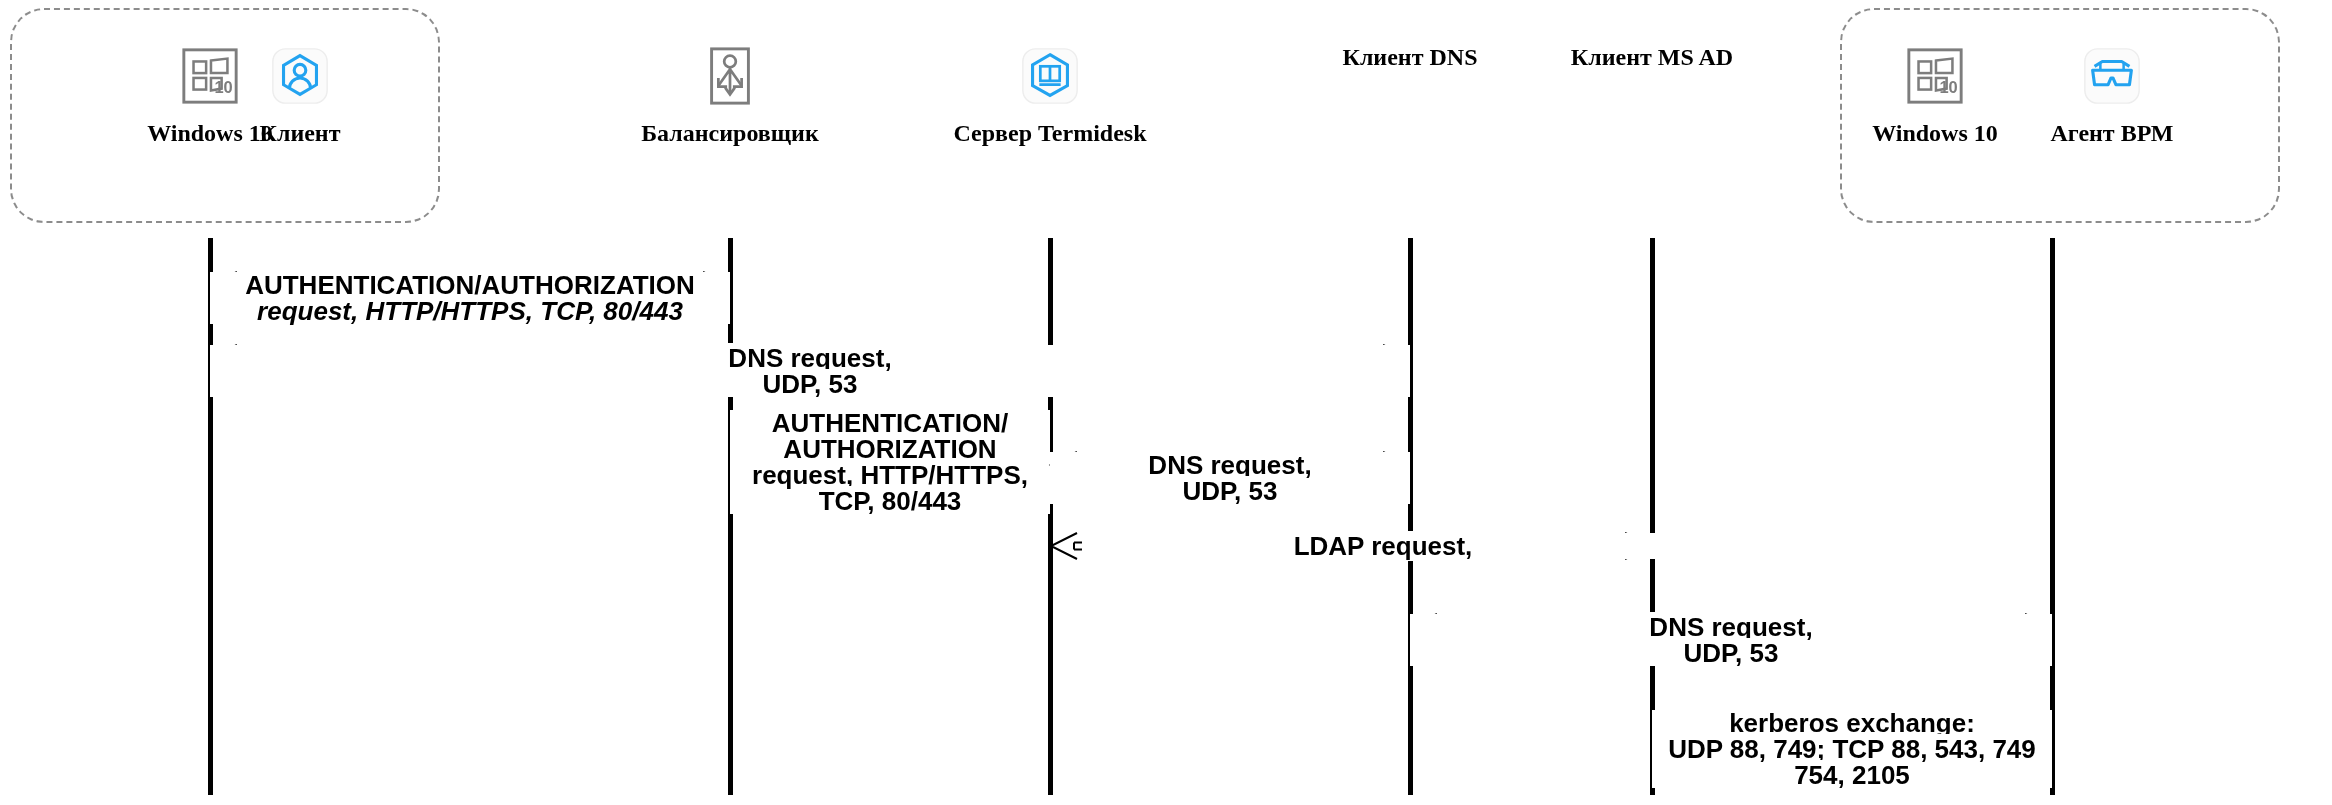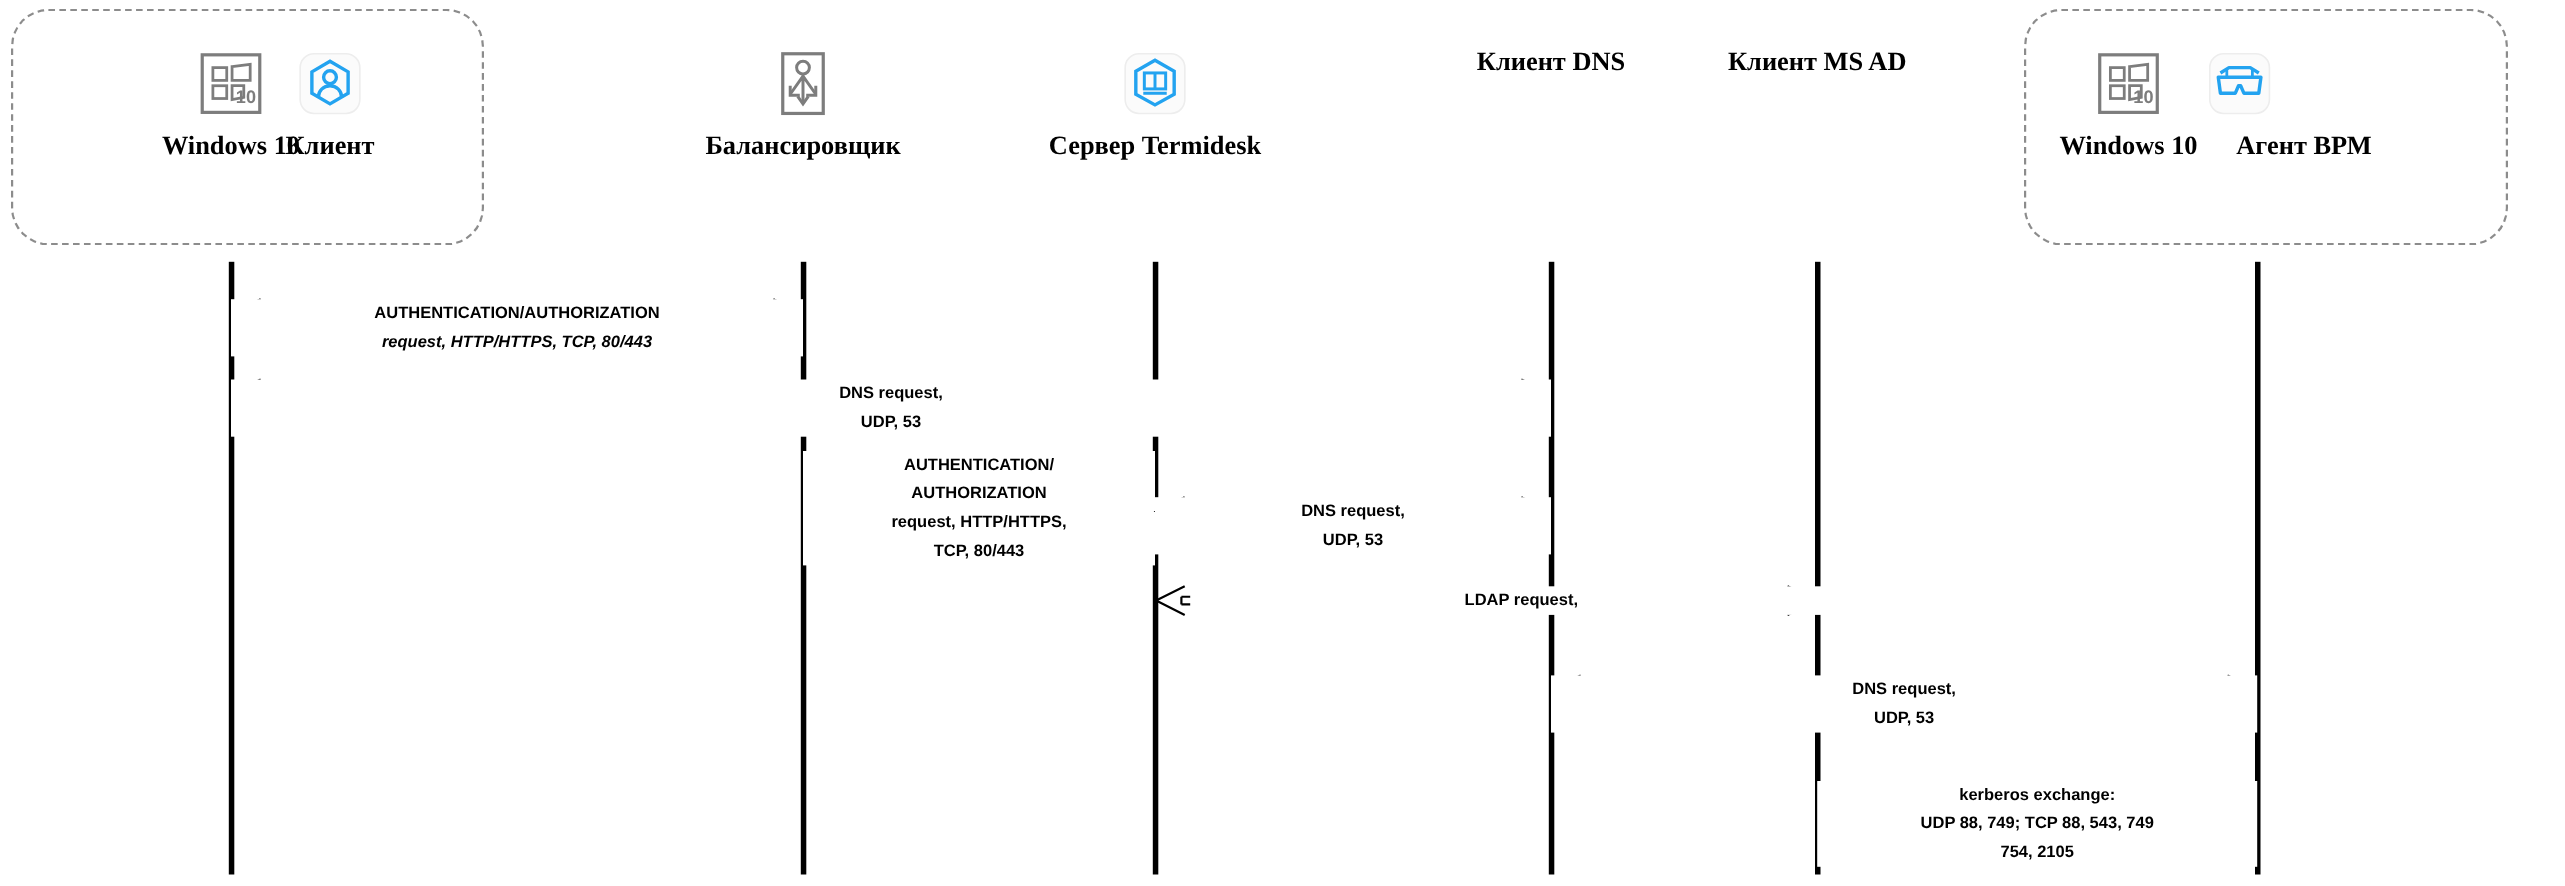--- a/index.html
+++ b/index.html
@@ -65,21 +65,21 @@
     position: absolute;
     left: 0;
     top: 0;
     overflow: visible;
   }
   .msg-label {
     position: absolute;
     text-align: center;
     font-family: "Liberation Sans", sans-serif;
     font-weight: bold;
-    font-size: 15px;
+    font-size: 26px;
     line-height: 26px;
     color: #000000;
     white-space: pre;
     background: #ffffff;
     padding: 0 2px;
     box-sizing: border-box;
   }
 </style>
 </head>
 <body>
@@ -161,21 +161,21 @@
         <rect x="5" y="5" width="54" height="54" fill="none" stroke="#7d7d7d" stroke-width="3"></rect>
         <rect x="15" y="17" width="13" height="12" fill="none" stroke="#7d7d7d" stroke-width="2.6"></rect>
         <path d="M33 16 L50 14 L50 29 L33 29 Z" fill="none" stroke="#7d7d7d" stroke-width="2.6"></path>
         <rect x="15" y="34" width="13" height="12" fill="none" stroke="#7d7d7d" stroke-width="2.6"></rect>
         <path d="M33 34 L44 34 L44 45 L33 47 Z" fill="none" stroke="#7d7d7d" stroke-width="2.6"></path>
         <text x="46" y="50" font-family="Liberation Sans, sans-serif" font-size="17" font-weight="bold" fill="#7d7d7d" text-anchor="middle">10</text>
       </svg>
         </div>
         <div class="p-label">Windows 10</div>
       </div>
-      <div class="participant" style="left: 1916px; top: 38px; text-align: right;">
+      <div class="participant" style="left: 1992px; top: 38px;">
         <div class="icon-wrap">
           <svg width="62" height="62" viewBox="0 0 64 64" aria-hidden="true">
         <rect x="4" y="4" width="56" height="56" rx="13" fill="#fbfbfb" stroke="#ededed" stroke-width="1.5"></rect>
         <path d="M14 22 L22 17 L42 17 L50 22" fill="none" stroke="#23a3f0" stroke-width="3.2" stroke-linejoin="round"></path>
         <path d="M12 26 L52 26 L50 41 L36 41 L33 34 L31 34 L28 41 L14 41 Z" fill="none" stroke="#23a3f0" stroke-width="3.2" stroke-linejoin="round"></path>
         <path d="M20 19 L20 26 M44 19 L44 26" stroke="#23a3f0" stroke-width="2.6"></path>
       </svg>
         </div>
         <div class="p-label">Агент ВРМ</div>
       </div>

